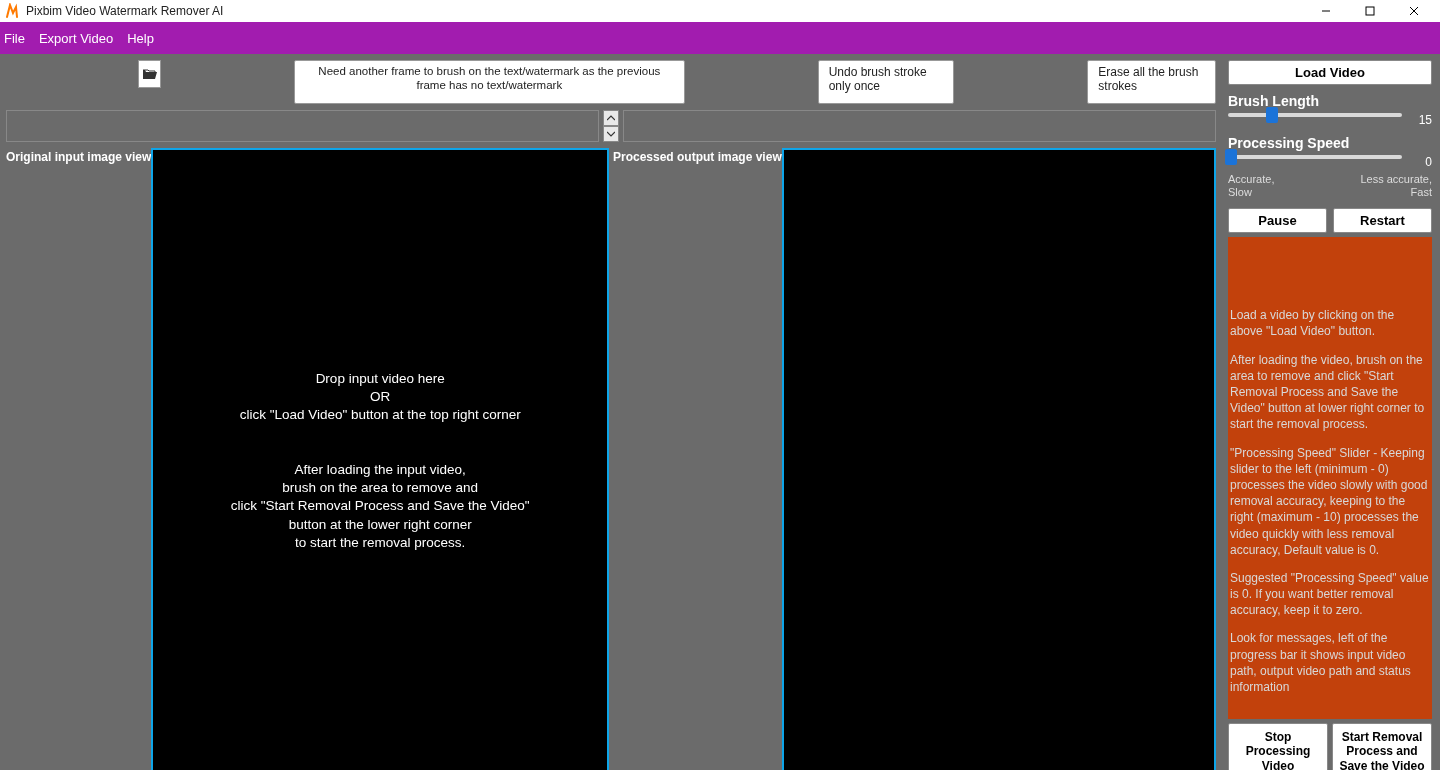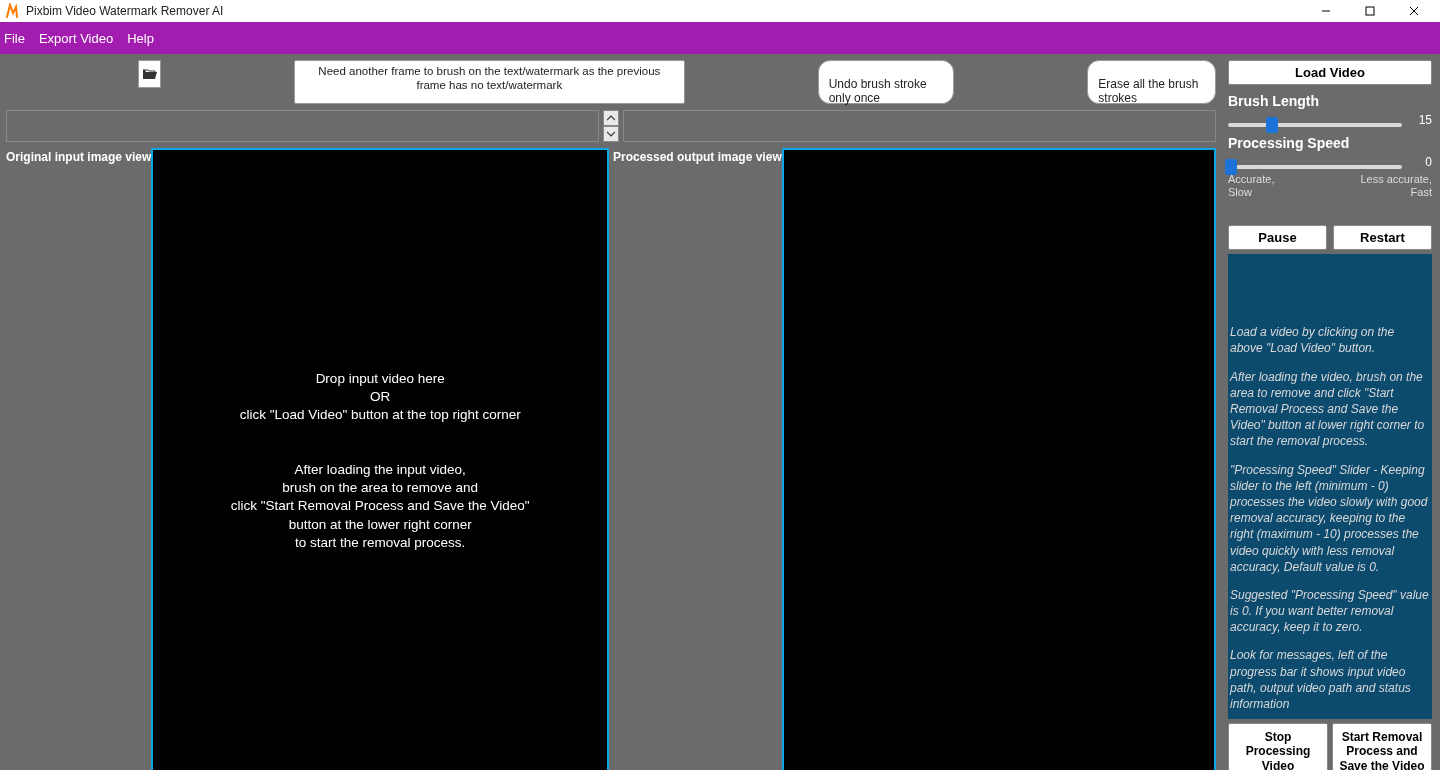--- a/index.html
+++ b/index.html
@@ -52,22 +52,22 @@
     width: 30px; height: 28px; background: #fff; border: 1px solid #999;
     display: flex; align-items:center; justify-content:center; cursor:pointer;
     margin-left: 132px;
   }
   .hint-box {
     background: #fff; border: 1px solid #999; border-radius: 2px;
     padding: 3px 10px; font-size: 11.5px; color: #222; text-align: center;
     line-height: 1.25; margin-left: 130px;
   }
   .btn {
-    background: #fff; border: 1px solid #999; border-radius: 12px;
-    padding: 16px 10px; font-size: 12px; color: #222; cursor:pointer;
+    background: #fff; border: 1px solid #999; border-radius: 2px;
+    padding: 4px 10px; font-size: 12px; color: #222; cursor:pointer;
   }
   .undo-btn { margin-left: 130px; }
   .erase-btn { margin-left: 130px; }
   .progress-row {
     display: flex; align-items: stretch; gap: 4px; margin-top: 6px; height: 32px;
   }
   .progress-box {
     flex: 1; background: #6b6b6b; border: 1px solid #888;
   }
   .spinner-col { width: 16px; display: flex; flex-direction: column; }
@@ -86,36 +86,36 @@
     white-space: pre-line;
   }
   .right-panel {
     width: 218px; padding: 6px 8px 0 6px; display:flex; flex-direction:column; gap:4px;
   }
   .panel-btn {
     background:#fff; border:1px solid #888; border-radius:2px;
     font-weight:700; font-size:13px; padding:4px 0; cursor:pointer; text-align:center;
   }
   .section-label { color:#fff; font-weight:700; font-size:14px; margin-top:4px; }
-  .slider-row { display:flex; align-items:flex-end; gap:14px; }
+  .slider-row { display:flex; align-items:flex-start; gap:14px; }
   .slider-track {
     flex:1; height:4px; background:#d9d9d9; position:relative; border-radius:2px;
   }
   .slider-thumb {
     position:absolute; top:50%; transform:translate(-50%,-50%);
     width:12px; height:16px; background:#1b73d8; border-radius:2px;
   }
   .slider-val { color:#fff; font-size:12px; width:16px; text-align:right; }
   .speed-labels { display:flex; justify-content:space-between; color:#ddd; font-size:11px; line-height:1.15; }
   .speed-labels div { white-space: pre-line; }
-  .pr-row { display:flex; gap:6px; margin-top:23px;}
+  .pr-row { display:flex; gap:6px; margin-top:6px;}
   .pr-row .panel-btn { flex:1; }
   .info-box {
-    flex:1; background:#0c4a6e; color:#d8d8d8; font-size:12px;
-    line-height:1.35; overflow:hidden; padding:70px 2px 2px 2px;font-style:italic;
+    flex:1; background:#c2410c; color:#d8d8d8; font-size:12px;
+    line-height:1.35; overflow:hidden; padding:70px 2px 2px 2px;
   }
   .info-box p { margin-bottom:12px; }
   .bottom-btns { display:flex; gap:4px; margin-top:0; }
   .bottom-btns .panel-btn { flex:1; font-size:12px; font-weight:700; padding:6px 4px; line-height:1.2; }
 </style>
 </head>
 <body>
 
 <div class="titlebar">
   <div class="title-left">

